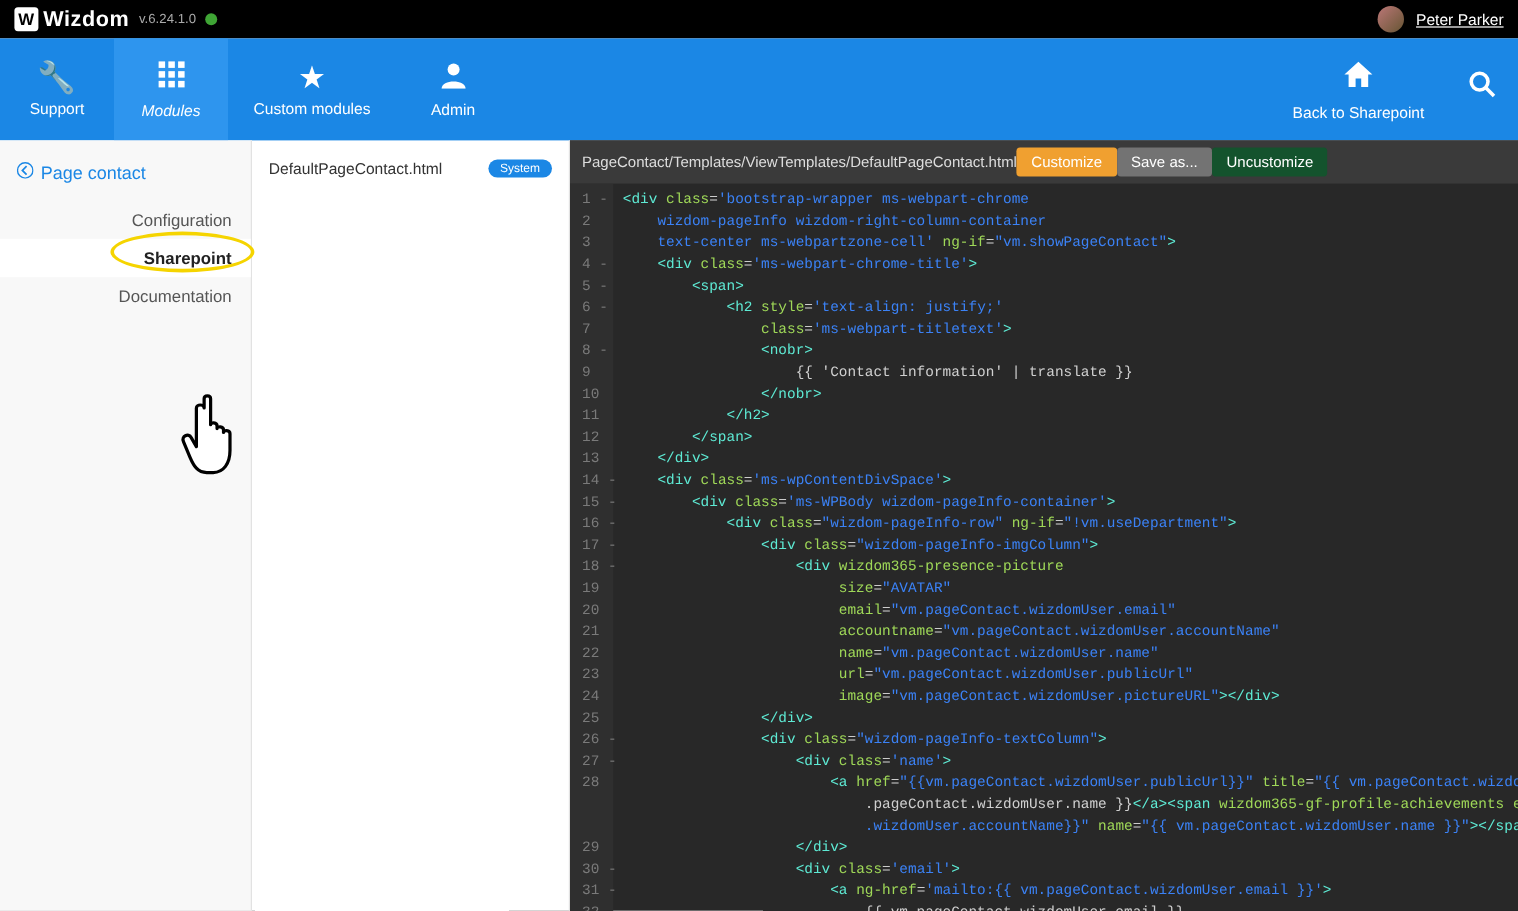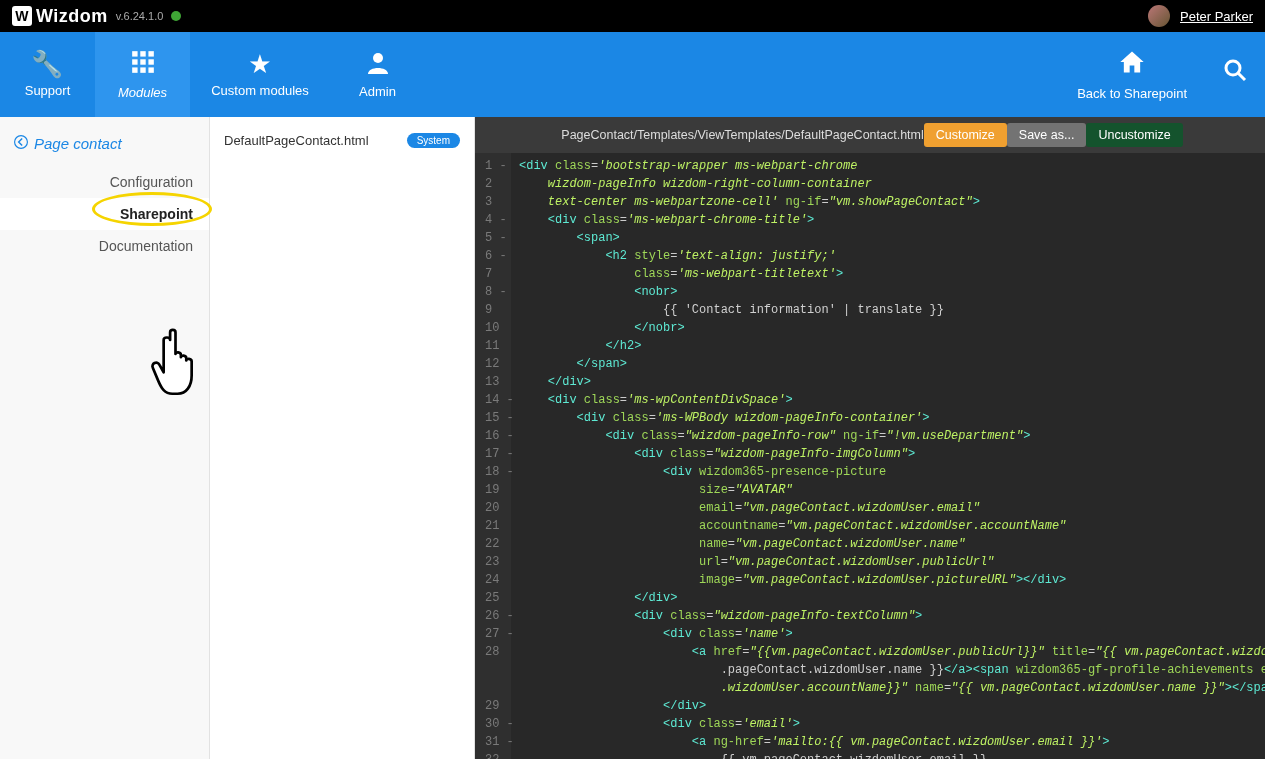--- a/index.html
+++ b/index.html
@@ -15,44 +15,44 @@
 .avatar { width: 22px; height: 22px; border-radius: 50%; background: linear-gradient(135deg,#b77,#653); }
 
 .navbar { background: #1b87e5; display: flex; align-items: stretch; color: #fff; height: 85px; }
 .nav-item { display: flex; flex-direction: column; align-items: center; justify-content: center; padding: 0 18px; min-width: 95px; cursor: pointer; font-size: 13px; }
 .nav-item.active { background: #2e95ee; font-style: italic; }
 .nav-item .nicon { font-size: 26px; line-height: 1; margin-bottom: 6px; }
 .nav-spacer { flex: 1; }
 
 .body { display: flex; height: calc(100vh - 117px); }
 .sidebar { width: 210px; background: #f8f8f8; border-right: 1px solid #e2e2e2; padding-top: 12px; }
-.sidebar-title { color: #1b87e5; font-size: 15px; padding: 6px 14px 14px 14px; display: flex; align-items: center; gap: 6px; font-style: italic; }
+.sidebar-title { color: #1b87e5; font-size: 15px; padding: 6px 14px 14px 14px; display: flex; align-items: center; gap: 6px; }
 .side-link { padding: 8px 16px 8px 0; text-align: right; font-size: 14px; color: #555; cursor: pointer; position: relative;}
 .side-link.active { background: #fff; font-weight: 600; color: #222;}
 .side-highlight { position: absolute; width: 120px; height: 34px; border: 3px solid #f5d400; border-radius: 50%; left: 92px; top: -6px; pointer-events:none;}
 
 .filelist { width: 265px; border-right: 1px solid #e2e2e2; padding: 16px 14px; }
 .file-row { display: flex; justify-content: space-between; align-items: center; font-size: 13px; color: #333; cursor: pointer; gap: 19px;}
 .badge { background: #1b87e5; color: #fff; font-size: 10px; padding: 2px 10px; border-radius: 10px; }
 
 .editor-panel { flex: 1; display: flex; flex-direction: column; background: #282828; min-width: 0;}
-.editor-head { display: flex; align-items: center; justify-content: center; background: #3a3a3a; color: #ddd; height: 36px; padding: 0 6px 0 10px; font-size: 12.5px;}
+.editor-head { display: flex; align-items: center; justify-content: flex-start; background: #3a3a3a; color: #ddd; height: 36px; padding: 0 6px 0 10px; font-size: 12.5px;}
 .editor-btns { display: flex; gap: 0; }
 .btn { border: none; color: #fff; font-size: 12.5px; padding: 5px 12px; border-radius: 3px; cursor: pointer; }
 .btn-orange { background: #f0a030; }
 .btn-green { background: #737373; }
 .btn-gray { background: #14532d; }
 
 .editor { flex: 1; display: flex; overflow: auto; font-family: Consolas, "Courier New", monospace; font-size: 12px; line-height: 1.5; }
 .gutter { background: #2f2f2f; color: #7a7a7a; text-align: right; padding: 4px 6px 4px 10px; user-select: none; min-width: 36px;}
 .gutter div { white-space: nowrap; }
 .code { padding: 4px 8px; color: #ccc; white-space: pre; flex: 1;}
 .tag { color: #5eead4; }
 .attr { color: #9fd858; }
-.str { color: #bef264; font-style: italic; }
+.str { color: #3b82f6; }
 .plain { color: #d0d0d0; }
 .fold { color: #7a7a7a; }
 
 .hand-cursor { position: absolute; left: 148px; top: 210px; pointer-events:none; }
 .hand-cursor svg { width: 55px; height: 70px; }
 
 .container { position: relative; }
 </style>
 </head>
 <body>

